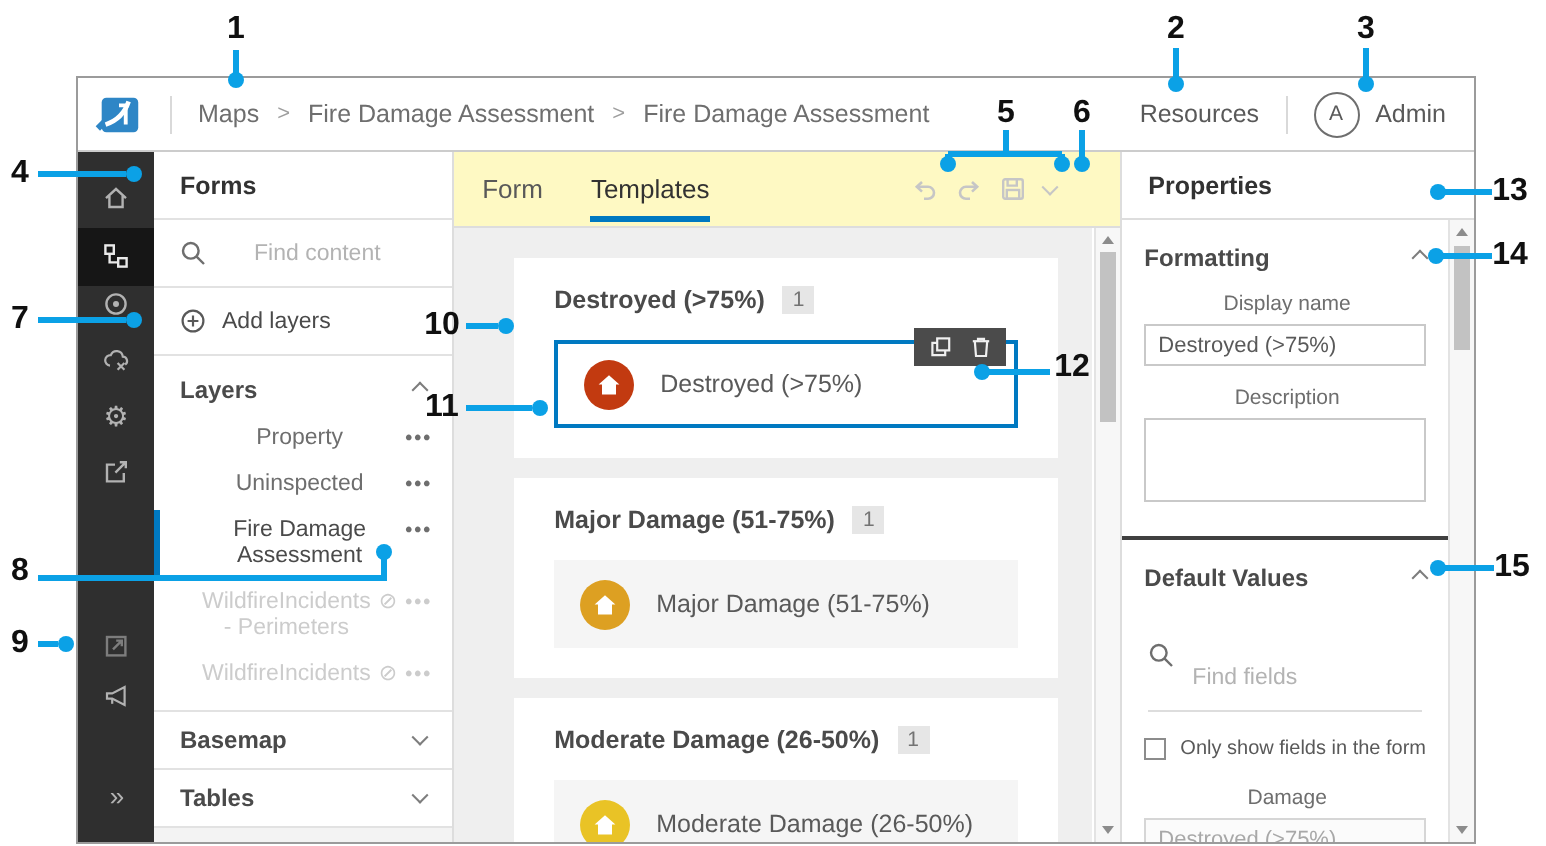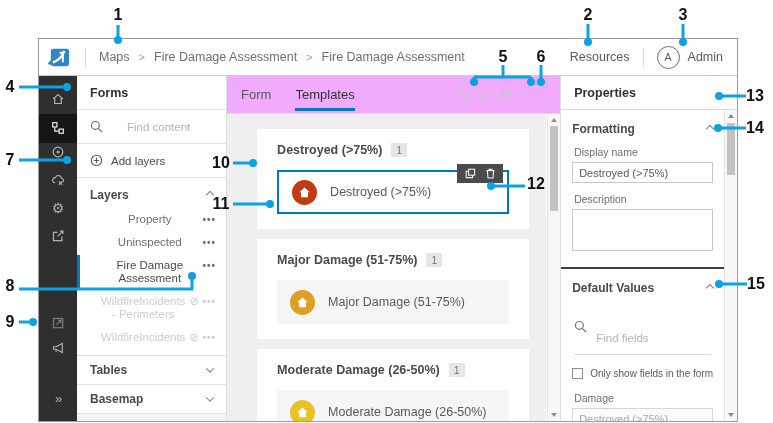--- a/index.html
+++ b/index.html
@@ -62,21 +62,21 @@
   .forms-footer { flex:1; background:#f3f3f3; border-top:1px solid #e2e2e2; }
 
   .chev { display:inline-block; width:6px; height:6px; border-right:1.4px solid #7d7d7d;
           border-bottom:1.4px solid #7d7d7d; }
   .chev.down { transform:rotate(45deg) translate(-1px,-1px); }
   .chev.up { transform:rotate(-135deg); }
 
   
   .center { flex:1; display:flex; flex-direction:column; min-width:0; position:relative; background:#fff; }
   .tabs-row { flex:0 0 38px; display:flex; align-items:stretch; border-bottom:1px solid #ddd;
-              padding:0 14px; background:#f0abfc;text-align:right; }
+              padding:0 14px; background:#fef9c3;text-align:right; }
   .tab { display:flex; align-items:center; font-size:13px; color:#595959; position:relative; margin-right:24px; }
   .tab.active { color:#323232; }
   .tab.active::after { content:""; position:absolute; left:0; right:0; bottom:2px; height:3px; background:#0079c1; }
   .ctoolbar { margin-left:auto; display:flex; align-items:center; gap:9px; color:#c6c6c6; padding-right:18px; }
   .ctoolbar .tbtn { display:flex; align-items:center; }
   .center-content { flex:1; background:#efefef; padding:15px 17px 0 30px; overflow:hidden;
                     display:flex; flex-direction:column; gap:10px; margin-right:14px; }
   .group-card { background:#fff; padding:14px 20px 15px 20px; flex:0 0 auto; }
   .group-card.cut { flex:1; }
   .group-head { display:flex; align-items:center; gap:9px; }
@@ -101,21 +101,21 @@
   .center-sbar { right:0; top:38px; bottom:0; }
   .center-sbar .sb-thumb { top:12px; height:85px; }
 
   
   .props { flex:0 0 175px; border-left:1px solid #ddd; display:flex; flex-direction:column; background:#fff; }
   .props-body { flex:1; background:#404040; position:relative; padding-right:13px;
                 display:flex; flex-direction:column; gap:2px; overflow:hidden; }
   .psect { background:#fff; padding:12px 11px; }
   .psect-head { display:flex; align-items:center; justify-content:space-between;
                 font-size:12px; font-weight:700; color:#4a4a4a; }
-  .flabel { font-size:10.5px; color:#6e6e6e; margin:10px 0 4px 2px; }
+  .flabel { font-size:10.5px; color:#6e6e6e; margin:10px 0 4px 2px;text-align:center; }
   .tinput { width:100%; height:21px; border:1px solid #c9c9c9; background:#fff; padding:0 6px;
             font-size:11px; color:#595959; font-family:"Liberation Sans",sans-serif; outline:none; }
   .tarea { width:100%; height:42px; border:1px solid #c9c9c9; background:#fff; resize:none;
            font-family:"Liberation Sans",sans-serif; outline:none; }
   .tinput.dim { border-color:#d6d6d6; background:#fbfbfb; color:#a8a8a8; }
   .psearch { display:flex; align-items:center; gap:9px; margin:13px 2px 0 2px; padding-bottom:10px;
              border-bottom:1px solid #ddd; }
   .psearch input { border:0; outline:none; width:90px; font-size:11.5px; color:#595959;
                    background:transparent; font-family:"Liberation Sans",sans-serif;margin-top:24px; }
   .psearch input::placeholder { color:#b3b3b3; }
@@ -254,25 +254,25 @@
         </div>
         <div class="layer-item muted">
           <span class="lbl">WildfireIncidents</span>
           <span class="slash">⊘</span>
           <span class="dots">•••</span>
         </div>
 
         <div class="spacer6"></div>
 
         <div class="collapse-row">
+          <span>Basemap</span>
+          <span class="chev down"></span>
+        </div>
+        <div class="collapse-row">
           <span>Tables</span>
-          <span class="chev down"></span>
-        </div>
-        <div class="collapse-row">
-          <span>Basemap</span>
           <span class="chev down"></span>
         </div>
         <div class="forms-footer"></div>
       </div>
 
       <div class="center">
         <div class="tabs-row">
           <div class="tab">Form</div>
           <div class="tab active">Templates</div>
           <div class="ctoolbar">

